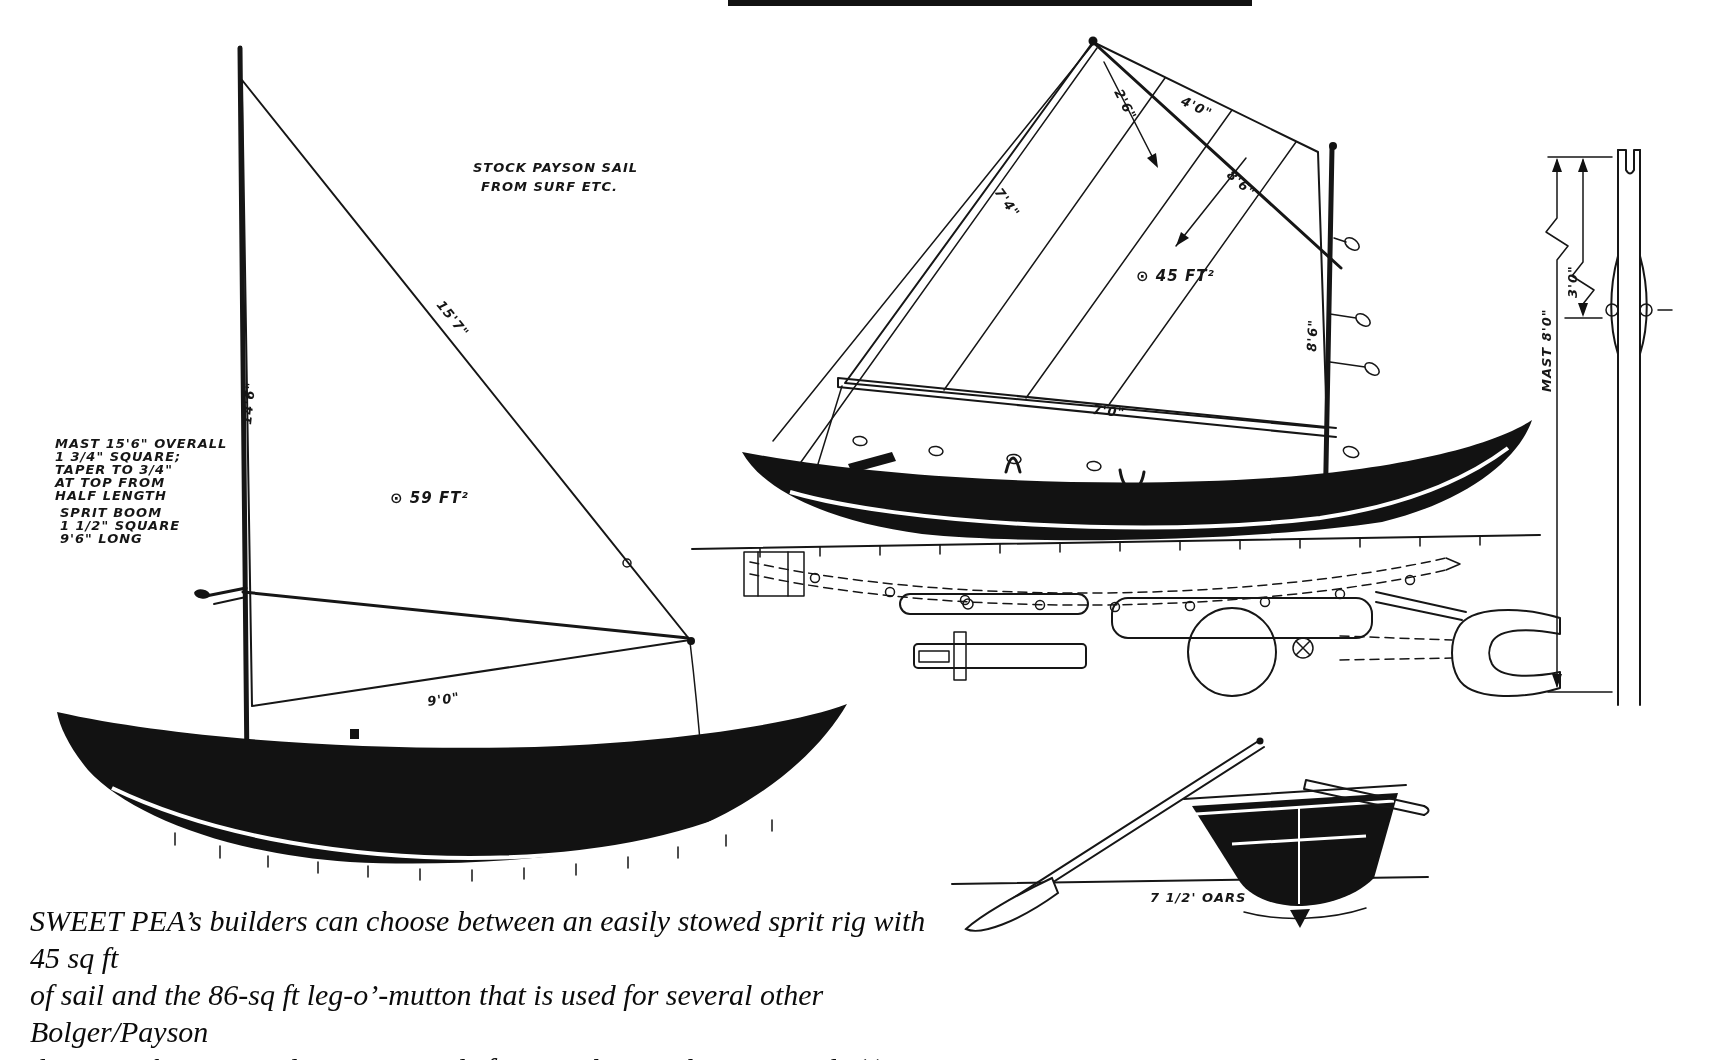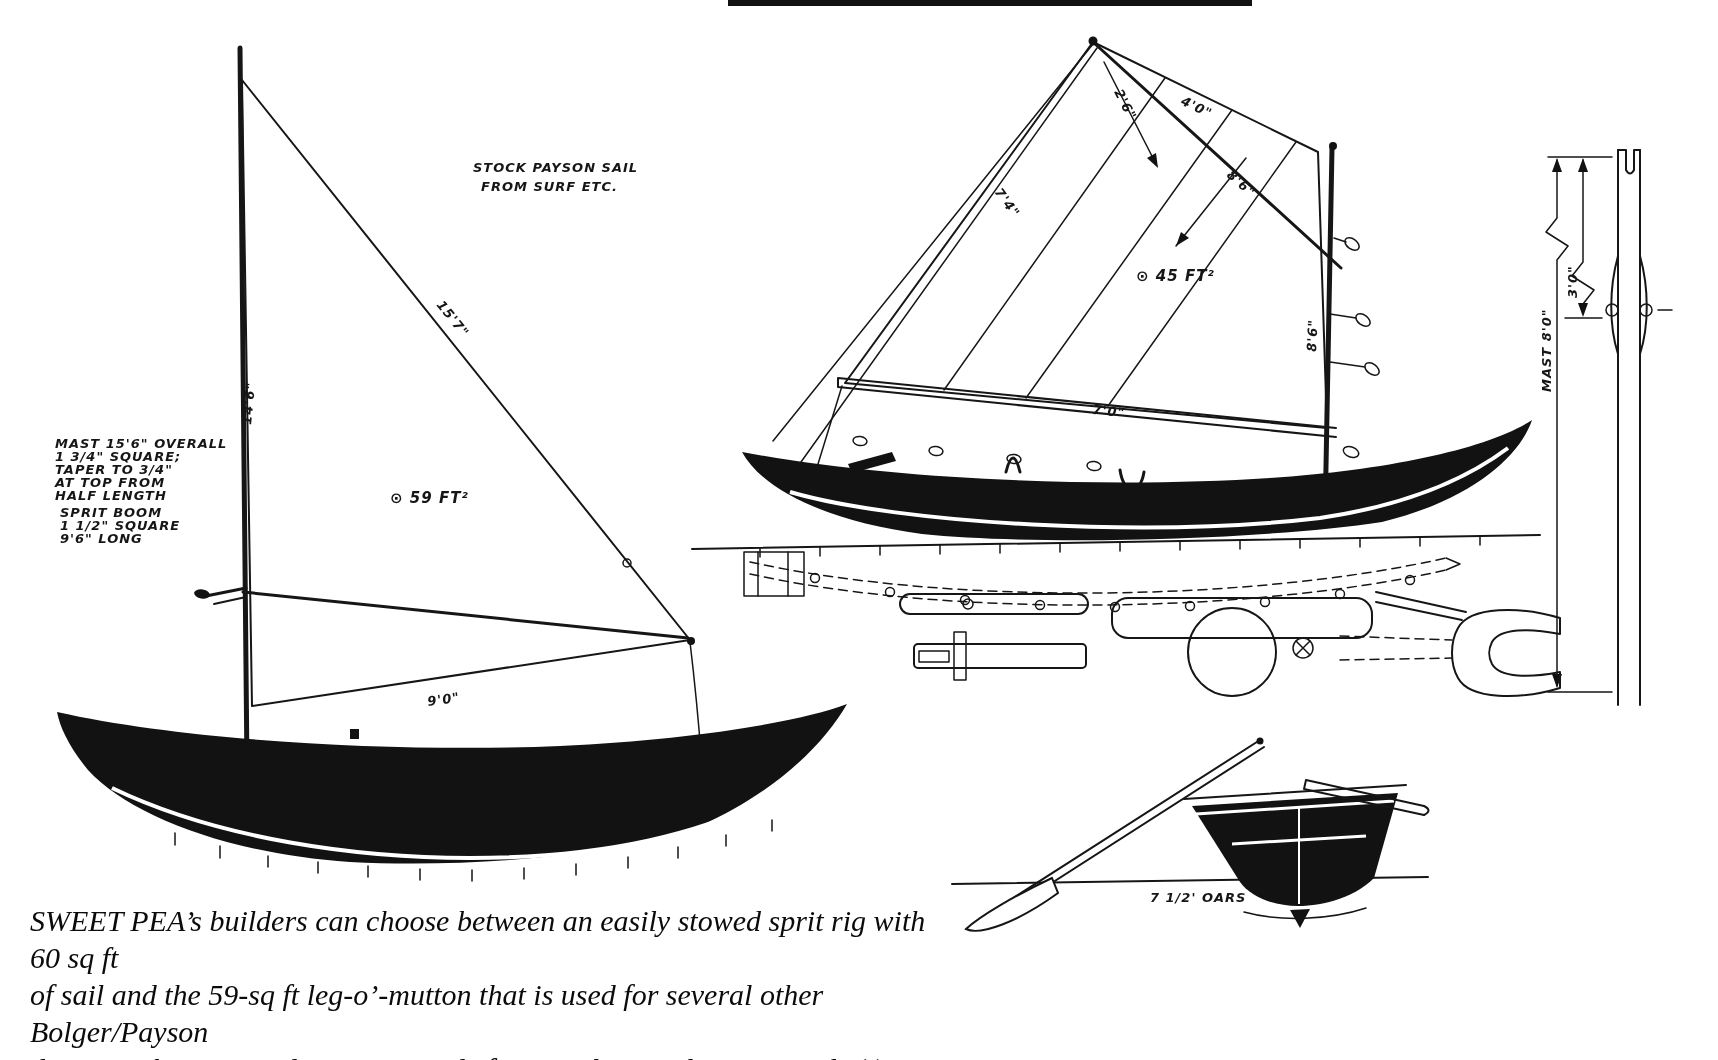--- a/index.html
+++ b/index.html
@@ -190,18 +190,18 @@
     </g>
     <g>
       <path d="M1306,780 L1424,806 M1304,789 L1424,815 M1306,780 L1304,789" class="ln"></path>
       <path d="M1424,806 Q1433,810.5 1424,815" class="ln"></path>
     </g>
   </g>
   <text x="1150" y="902" class="hand">7 1/2' OARS</text>
 </svg>
 
 <div id="caption">
-  <div>SWEET PEA’s builders can choose between an easily stowed sprit rig with 60 sq ft</div>
-  <div>of sail and the 59-sq ft leg-o’-mutton that is used for several other Bolger/Payson</div>
+  <div>SWEET PEA’s builders can choose between an easily stowed sprit rig with 45 sq ft</div>
+  <div>of sail and the 86-sq ft leg-o’-mutton that is used for several other Bolger/Payson</div>
   <div>designs. The mast and sprit are made from 8' closet poles, 1⅝" and 1¼" in</div>
 
 </div>
 </div>
 
 </body></html>

